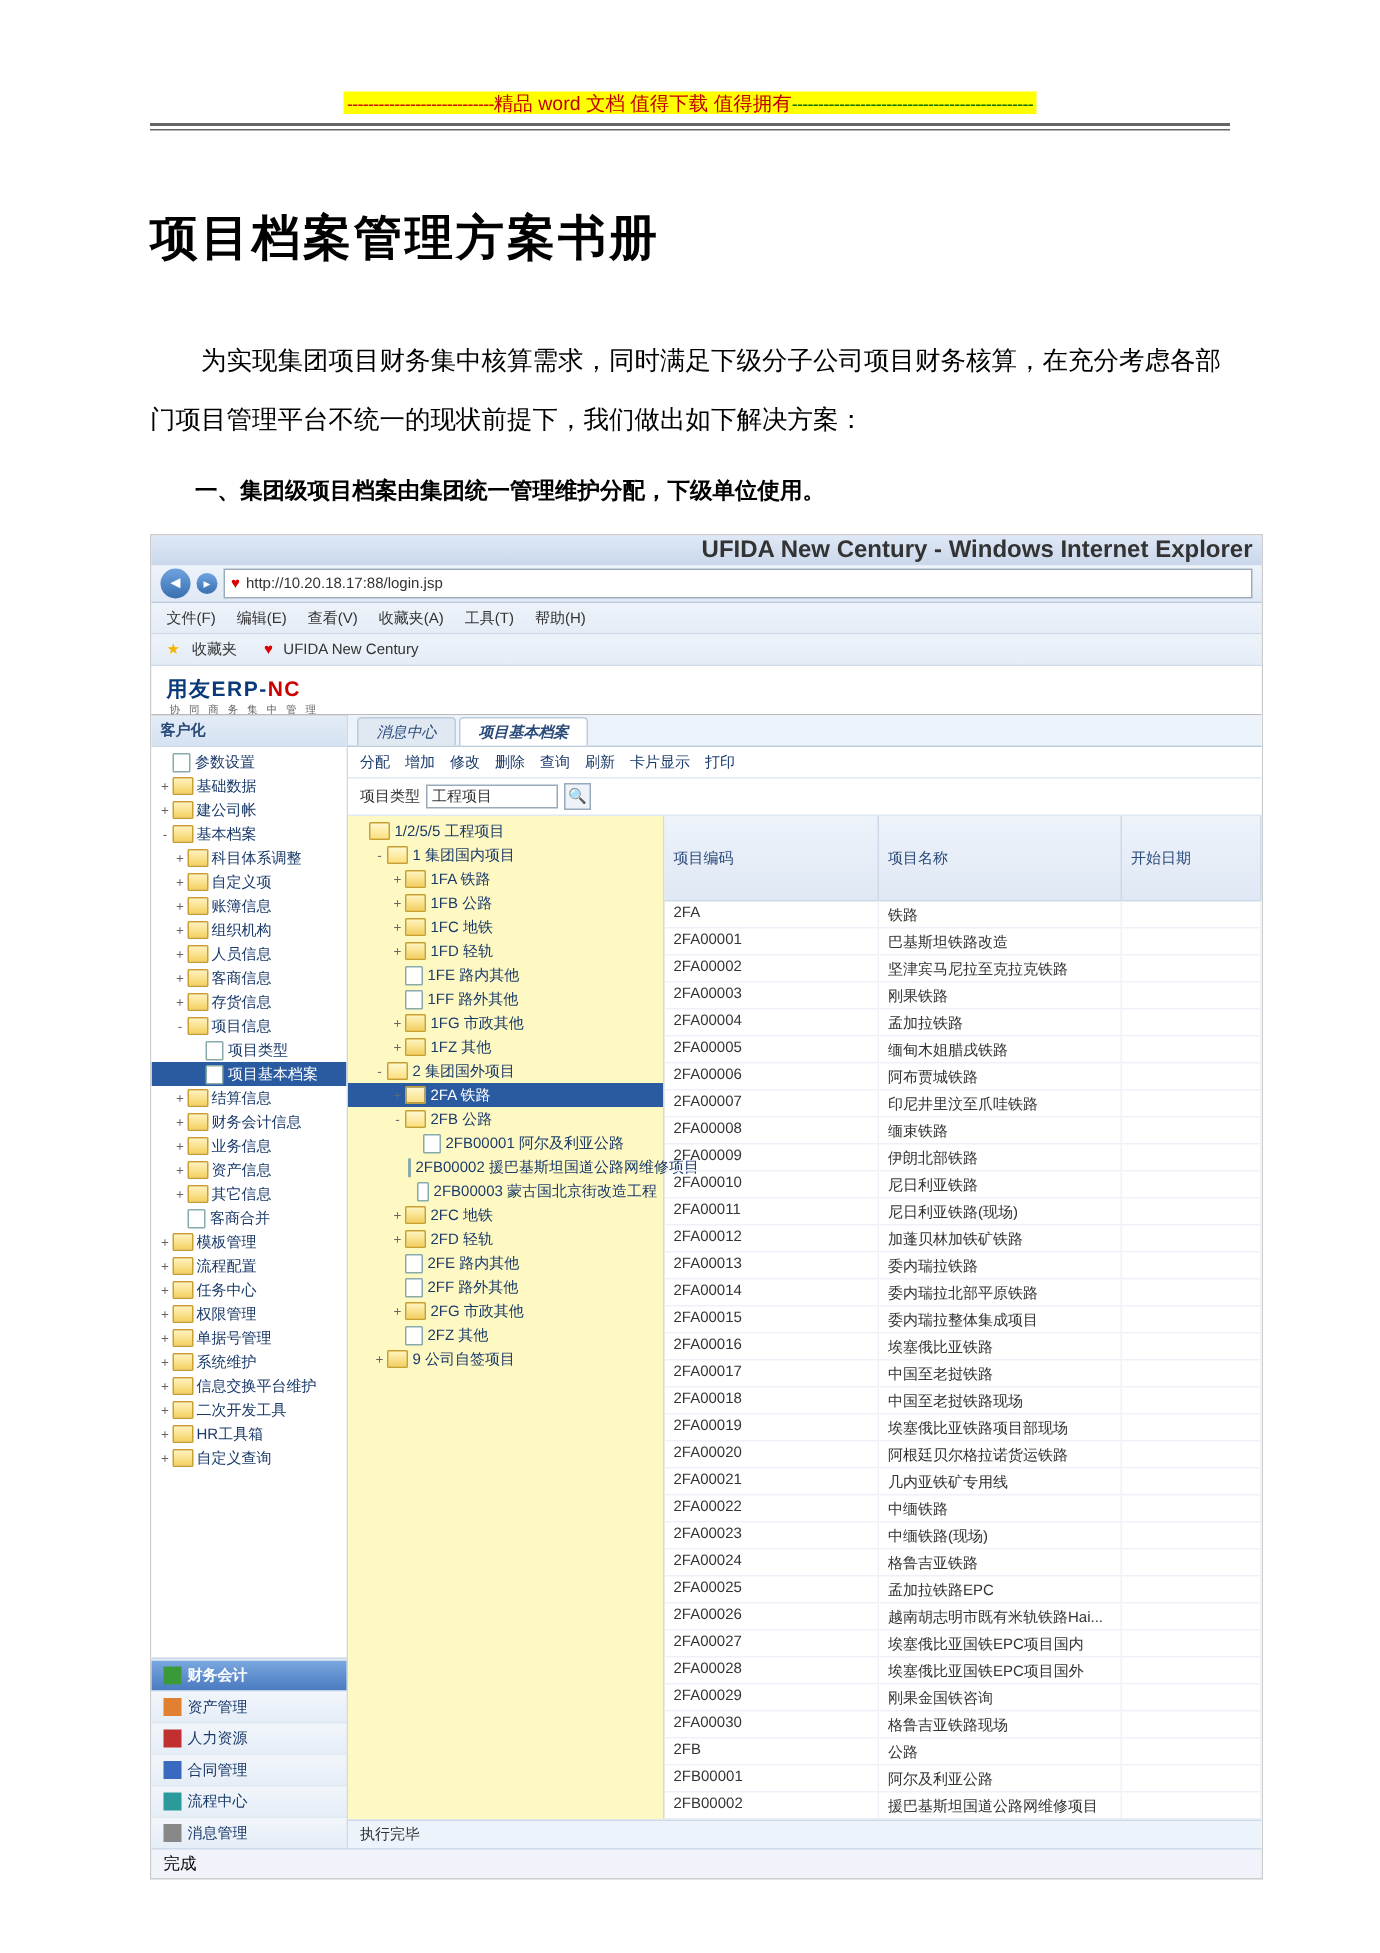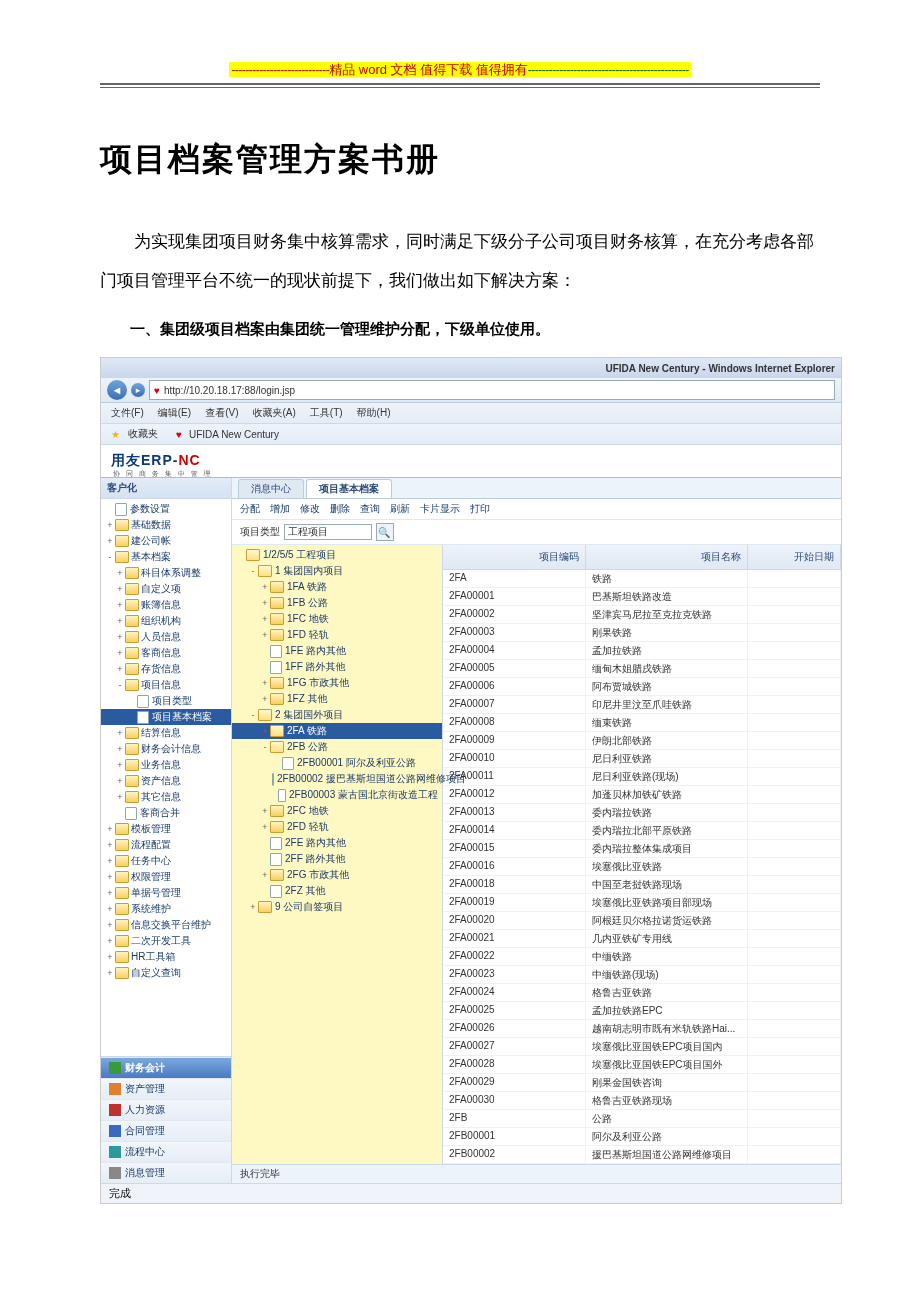--- a/index.html
+++ b/index.html
@@ -61,21 +61,21 @@
     background: #fff;
   }
   
   .ie-titlebar {
     background: linear-gradient(#dfe8f6, #c9d7eb);
     height: 20px;
     display: flex;
     align-items: center;
     justify-content: flex-start;
     padding: 0 6px;
-    font-size: 10px;
+    font-size: 16px;
     color: #333;
   }
   .ie-titlebar-text { margin-left: auto; font-weight: bold; }
   .nav-row {
     background: linear-gradient(#eef3fa, #dfe8f4);
     height: 24px;
     display: flex;
     align-items: center;
     gap: 4px;
     padding: 0 6px;
@@ -170,21 +170,21 @@
     flex: 1; display: flex; flex-direction: column; background: #fff;
     position: relative; z-index: 1;
   }
   .tabs-row {
     display: flex; background: #edf3fb; border-bottom: 1px solid #bcd;
     height: 20px; align-items: flex-end; padding-left: 6px; gap: 0;
   }
   .tab {
     padding: 2px 12px; border: 1px solid #bcd; border-bottom: none;
     background: #e0e8f2; border-radius: 3px 3px 0 0; margin-right: 2px;
-    font-size: 10px; color: #2a4a7a;
+    font-size: 10px; color: #2a4a7a; font-style: italic;
   }
   .tab.active { background: #fff; font-weight: bold; }
   .toolbar-row {
     display: flex; gap: 10px; padding: 3px 8px; background: #fff;
     border-bottom: 1px solid #e0e8f2; font-size: 10px; color: #1a3a6a;
   }
   .filter-row {
     display: flex; align-items: center; gap: 4px; padding: 3px 8px;
     border-bottom: 1px solid #e0e8f2; font-size: 10px; color: #333;
   }
@@ -224,22 +224,22 @@
   .ci4 { padding-left: 40px; }
 
   .grid {
     flex: 1; font-size: 10px;
   }
   .grid-head {
     display: flex; background: linear-gradient(#eef3fa, #dfe8f4);
     border-bottom: 1px solid #cdd9e8;
   }
   .gh {
-    padding: 5px 6px; border-right: 1px solid #cdd9e8; color: #2a4a7a;
-    text-align: right;
+    padding: 21px 6px; border-right: 1px solid #cdd9e8; color: #2a4a7a;
+    text-align: left;
     font-family: Liberation Mono, monospace;
   }
   .gc-code { width: 130px; }
   .gc-name { flex: 1; }
   .gc-date { width: 80px; }
   .grid-body { }
   .gr {
     display: flex; border-bottom: 1px solid #eef2f8;
   }
   .gd {
@@ -720,20 +720,25 @@
                   <div class="gd gc-code">2FA00015</div>
                   <div class="gd gc-name">委内瑞拉整体集成项目</div>
                   <div class="gd gc-date"></div>
                 </div>
                 <div class="gr">
                   <div class="gd gc-code">2FA00016</div>
                   <div class="gd gc-name">埃塞俄比亚铁路</div>
                   <div class="gd gc-date"></div>
                 </div>
                 <div class="gr">
+                  <div class="gd gc-code">2FA00017</div>
+                  <div class="gd gc-name">中国至老挝铁路</div>
+                  <div class="gd gc-date"></div>
+                </div>
+                <div class="gr">
                   <div class="gd gc-code">2FA00018</div>
                   <div class="gd gc-name">中国至老挝铁路现场</div>
                   <div class="gd gc-date"></div>
                 </div>
                 <div class="gr">
                   <div class="gd gc-code">2FA00019</div>
                   <div class="gd gc-name">埃塞俄比亚铁路项目部现场</div>
                   <div class="gd gc-date"></div>
                 </div>
                 <div class="gr">

